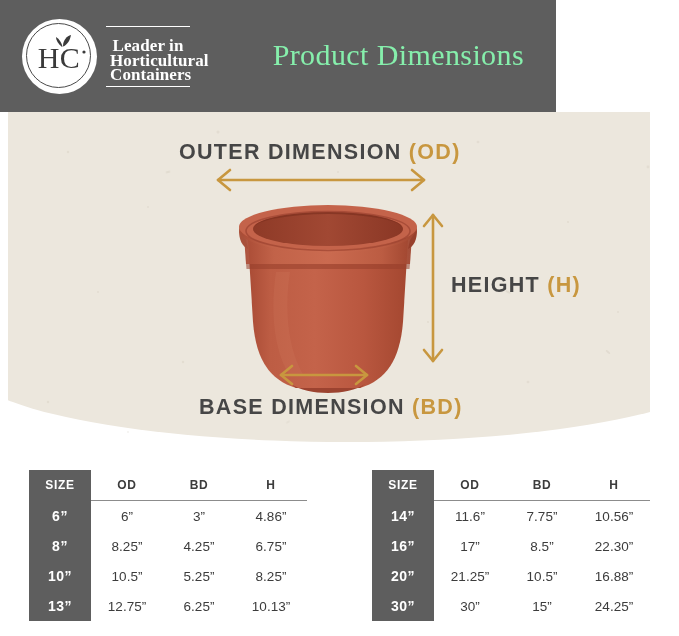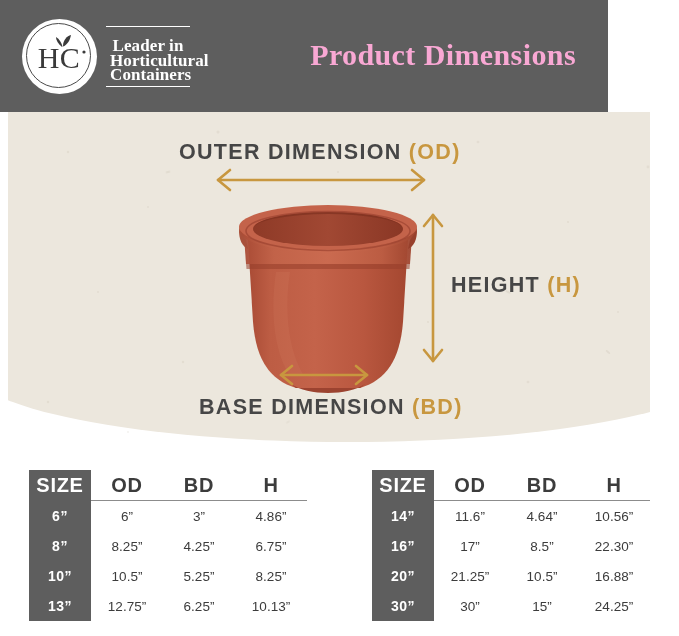--- a/index.html
+++ b/index.html
@@ -12,21 +12,21 @@
     height: 636px;
     position: relative;
     overflow: hidden;
     font-family: "Liberation Sans", sans-serif;
   }
 
   
   .header {
     position: absolute;
     left: 0; top: 0;
-    width: 608px; height: 112px;
+    width: 556px; height: 112px;
     background: #5e5e5e;
     overflow: hidden;
   }
   .logo-wrap {
     position: absolute;
     left: 22px; top: 19px;
     display: flex;
     align-items: center;
   }
   .logo-badge {
@@ -59,24 +59,24 @@
     line-height: 14.5px;
     letter-spacing: 0.1px;
     padding: 12px 4px 3px 4px;
     border-top: 1.4px solid #ffffff;
     border-bottom: 1.4px solid #ffffff;
     width: 76px;
   }
   .header-title {
     position: absolute;
     right: 32px; top: 38px;
-    color: #f9a8d4;
+    color: #86efac;
     font-family: "Liberation Serif", serif;
     font-size: 30px;
-    font-weight: 700;
+    font-weight: 400;
     letter-spacing: 0.4px;
     white-space: nowrap;
   }
 
   
   .panel {
     position: absolute;
     left: 8px; top: 112px;
     width: 642px; height: 330px;
     overflow: hidden;
@@ -124,21 +124,21 @@
   }
   table.dims th, table.dims td {
     padding: 0;
     height: 30px;
     text-align: center;
     font-weight: 400;
     vertical-align: middle;
   }
   table.dims thead th {
     font-weight: 700;
-    font-size: 20px;
+    font-size: 12px;
     letter-spacing: .7px;
     color: #3c3c3c;
     border-bottom: 1.3px solid #8c8c8c;
   }
   table.dims thead th.size-head {
     background: #5e5e5e;
     color: #ffffff;
     border-bottom: none;
   }
   table.dims td.size-cell {
@@ -350,21 +350,21 @@
         <th class="size-head">SIZE</th>
         <th>OD</th>
         <th>BD</th>
         <th>H</th>
       </tr>
     </thead>
     <tbody>
       <tr>
         <td class="size-cell">14”</td>
         <td>11.6”</td>
-        <td>4.64”</td>
+        <td>7.75”</td>
         <td>10.56”</td>
       </tr>
       <tr>
         <td class="size-cell">16”</td>
         <td>17”</td>
         <td>8.5”</td>
         <td>22.30”</td>
       </tr>
       <tr>
         <td class="size-cell">20”</td>

